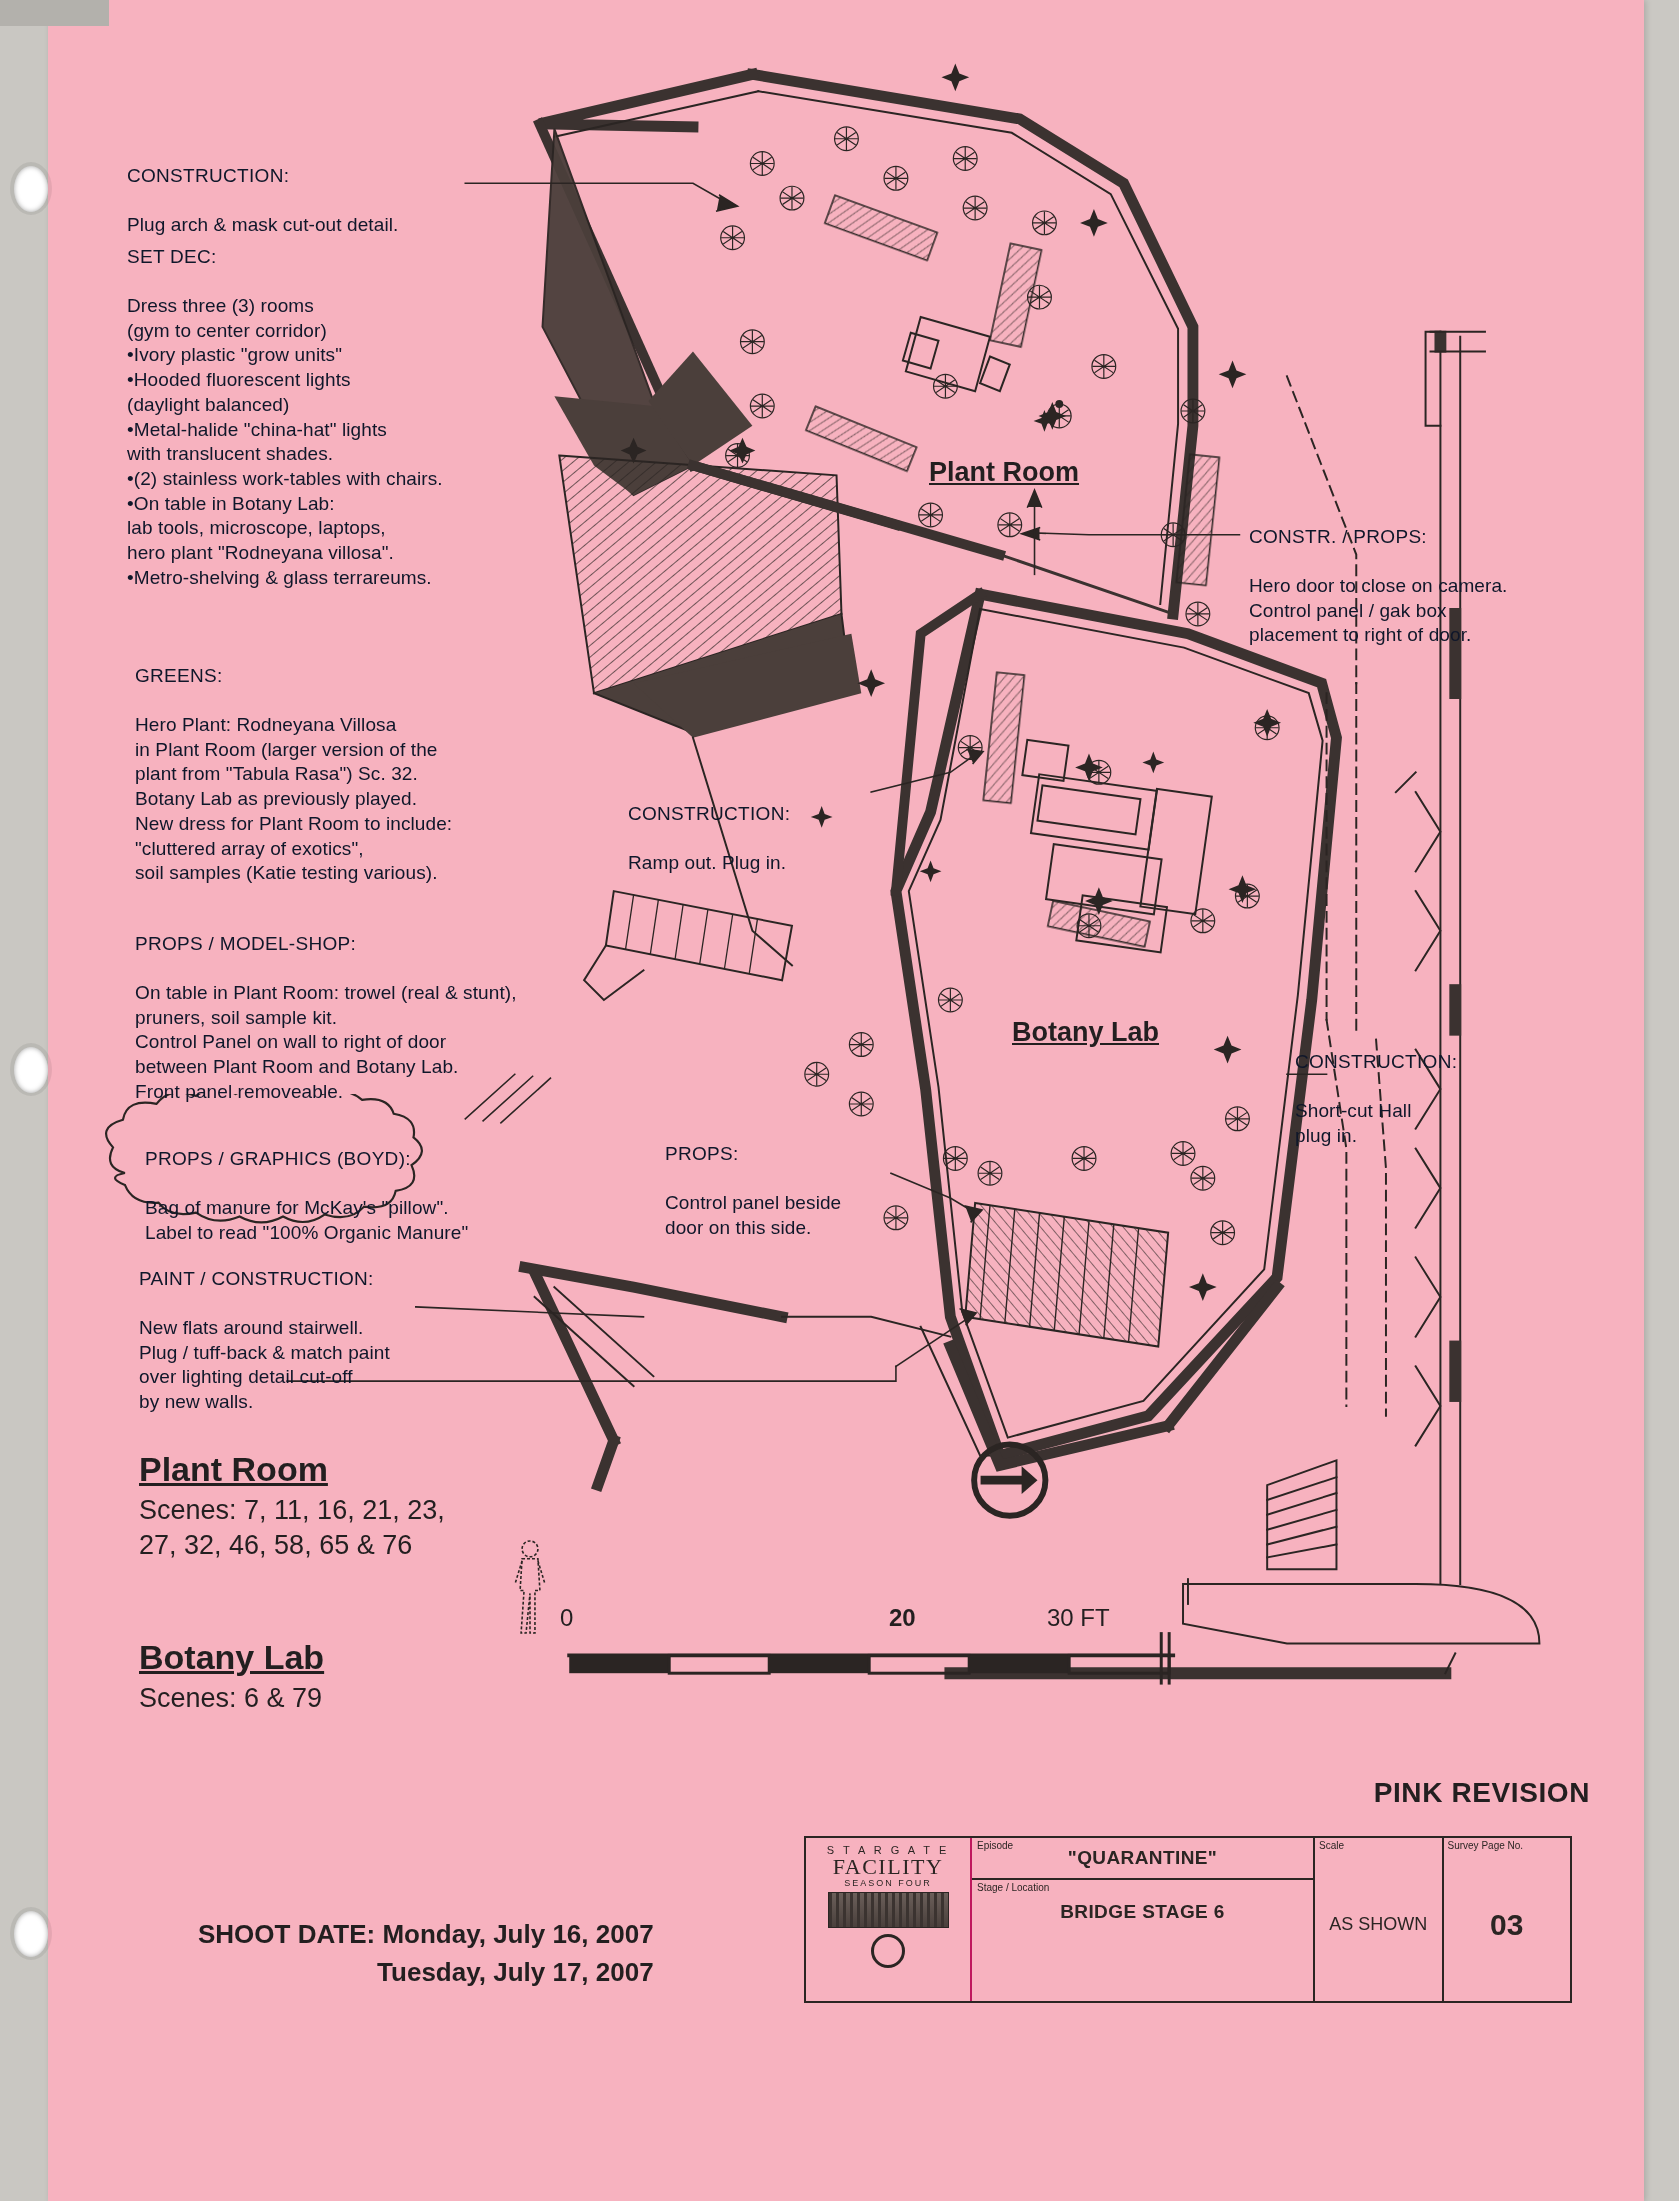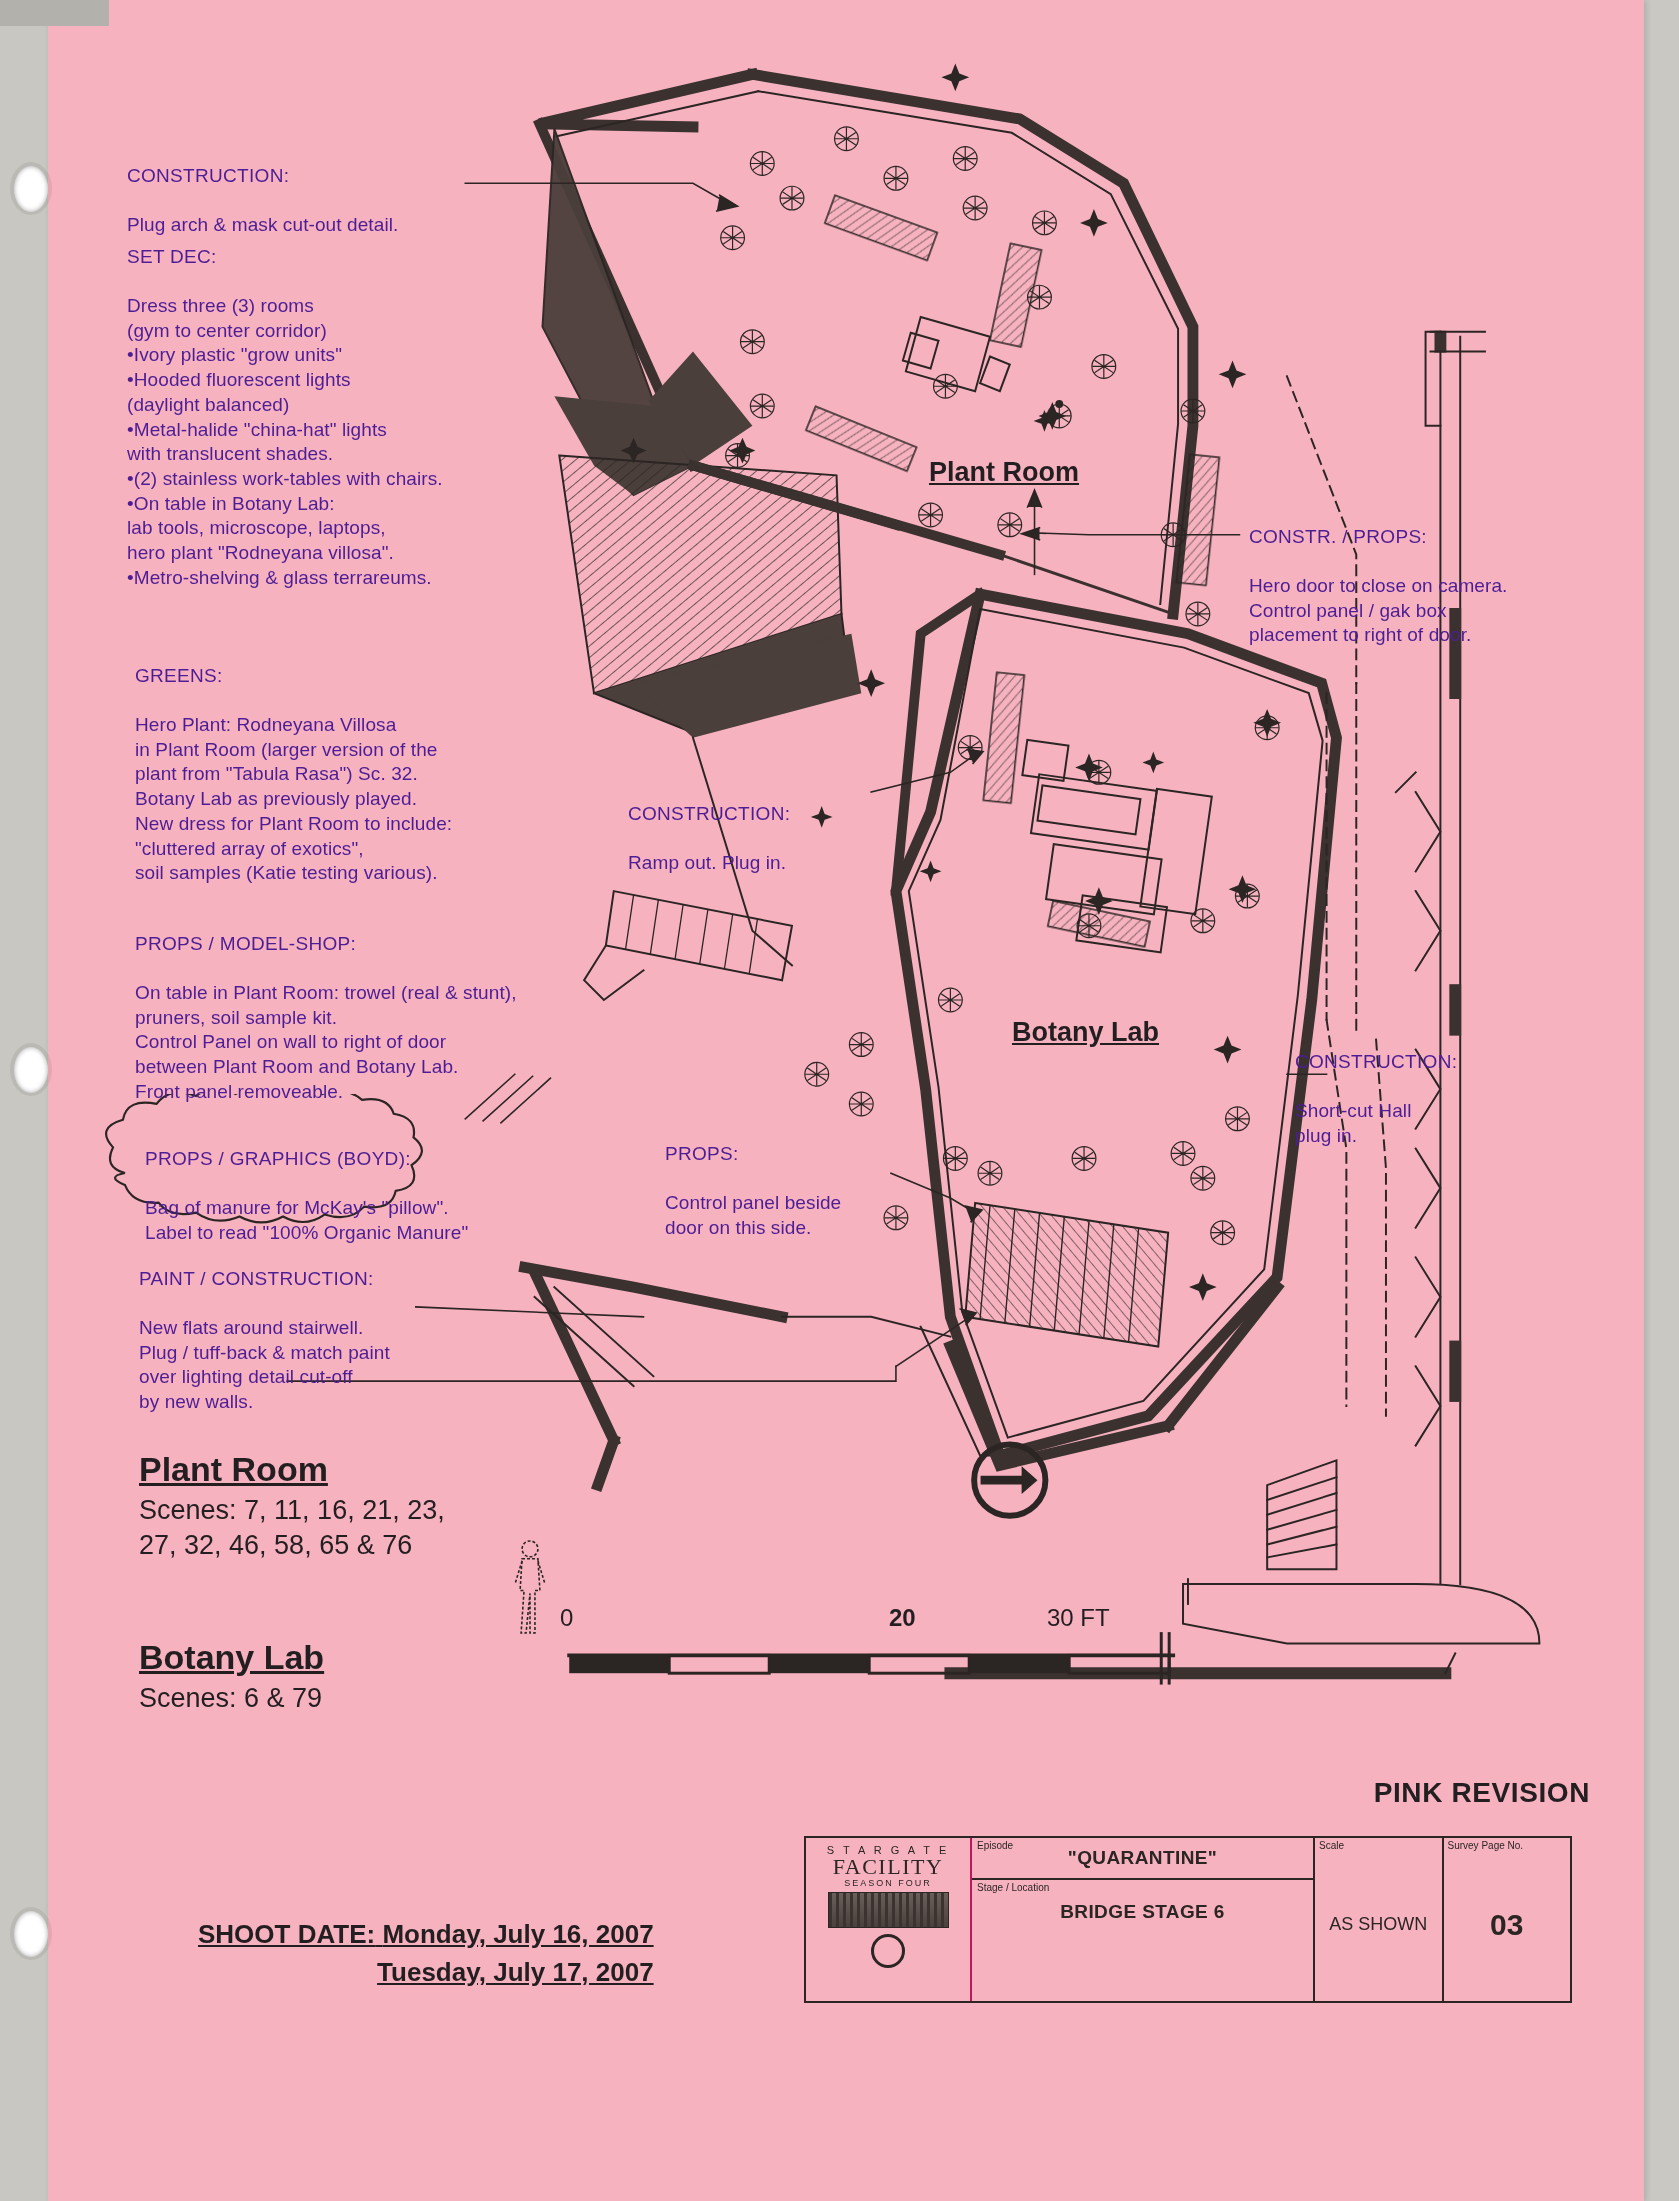--- a/index.html
+++ b/index.html
@@ -62,21 +62,21 @@
     border-radius: 50%;
     background: rgba(0,0,0,0.07);
   }
   .holeshade.s1 { left: 10px; top: 162px; }
   .holeshade.s2 { left: 10px; top: 1043px; }
   .holeshade.s3 { left: 10px; top: 1907px; }
 
   
   .note {
     position: absolute;
-    color: #4c1d95;
+    color: #0f172a;
     line-height: 1.30;
     white-space: pre-line;
     letter-spacing: 0.1px;
   }
   .note-title {
     display: block;
     letter-spacing: 0.3px;
   }
 
   
@@ -128,21 +128,20 @@
   }
 
   
   #shootdate {
     position: absolute;
     left: 198px;
     top: 1916px;
     font-size: 26px;
     color: #231f20;
     line-height: 1.45;
-    text-decoration: underline;
   }
   #shootdate .l2 { display: block; text-align: right; }
 
   
   #titleblock {
     position: absolute;
     left: 804px;
     top: 1836px;
     width: 764px;
     height: 163px;

